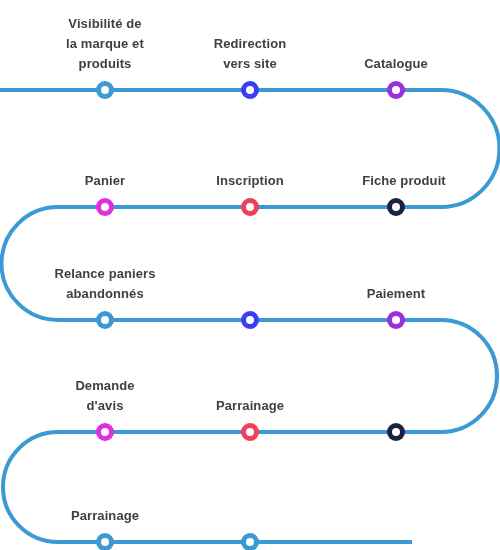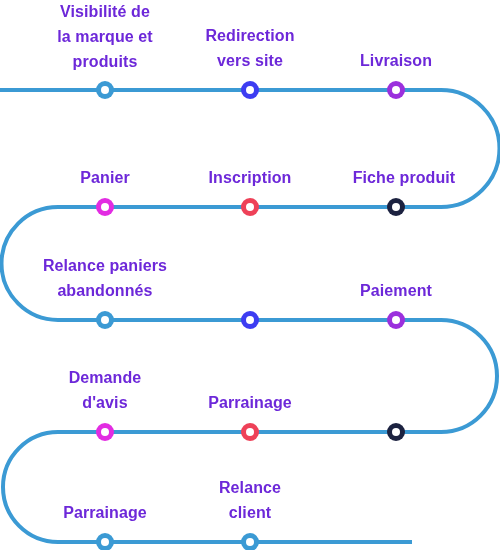--- a/index.html
+++ b/index.html
@@ -40,22 +40,22 @@
   .node .core {
     width: 8px;
     height: 8px;
     border-radius: 50%;
     background: #ffffff;
   }
   .node-label {
     position: absolute;
     transform: translate(-50%, -100%);
     text-align: center;
-    color: #6d28d9;
-    font-size: 16px;
+    color: #404040;
+    font-size: 13px;
     font-weight: bold;
     line-height: 1.55;
     letter-spacing: 0.1px;
     white-space: pre-line;
     width: 150px;
     pointer-events: none;
   }
 </style>
 </head>
 <body>
@@ -73,21 +73,21 @@
   <div class="node" style="left:105px; top:90px; background:#3b9ad4;">
     <span class="core"></span>
   </div>
 
   <div class="node-label" style="left:250px; top:74px;">Redirection
 vers site</div>
   <div class="node" style="left:250px; top:90px; background:#3d3df2;">
     <span class="core"></span>
   </div>
 
-  <div class="node-label" style="left:396px; top:74px;">Livraison</div>
+  <div class="node-label" style="left:396px; top:74px;">Catalogue</div>
   <div class="node" style="left:396px; top:90px; background:#9b30dd;">
     <span class="core"></span>
   </div>
 
   <div class="node-label" style="left:105px; top:191px;">Panier</div>
   <div class="node" style="left:105px; top:207px; background:#e22ce2;">
     <span class="core"></span>
   </div>
 
   <div class="node-label" style="left:250px; top:191px;">Inscription</div>
@@ -128,19 +128,17 @@
 
   <div class="node" style="left:396px; top:432px; background:#1c2240;">
     <span class="core"></span>
   </div>
 
   <div class="node-label" style="left:105px; top:526px;">Parrainage</div>
   <div class="node" style="left:105px; top:542px; background:#3b9ad4;">
     <span class="core"></span>
   </div>
 
-  <div class="node-label" style="left:250px; top:526px;">Relance
-client</div>
   <div class="node" style="left:250px; top:542px; background:#3b9ad4;">
     <span class="core"></span>
   </div>
 
 </div>
 
 </body></html>

